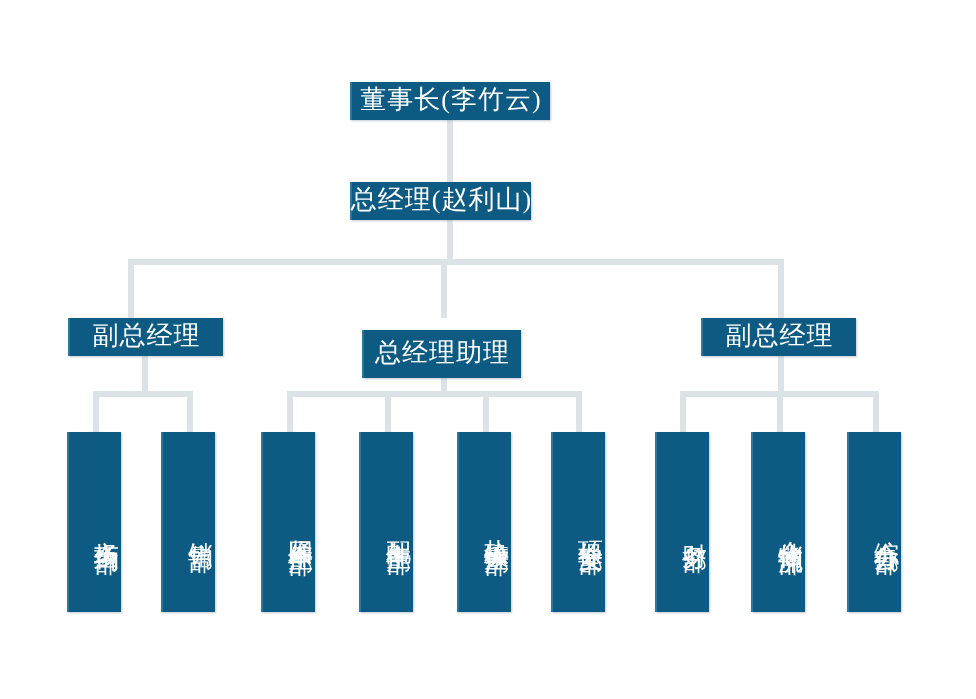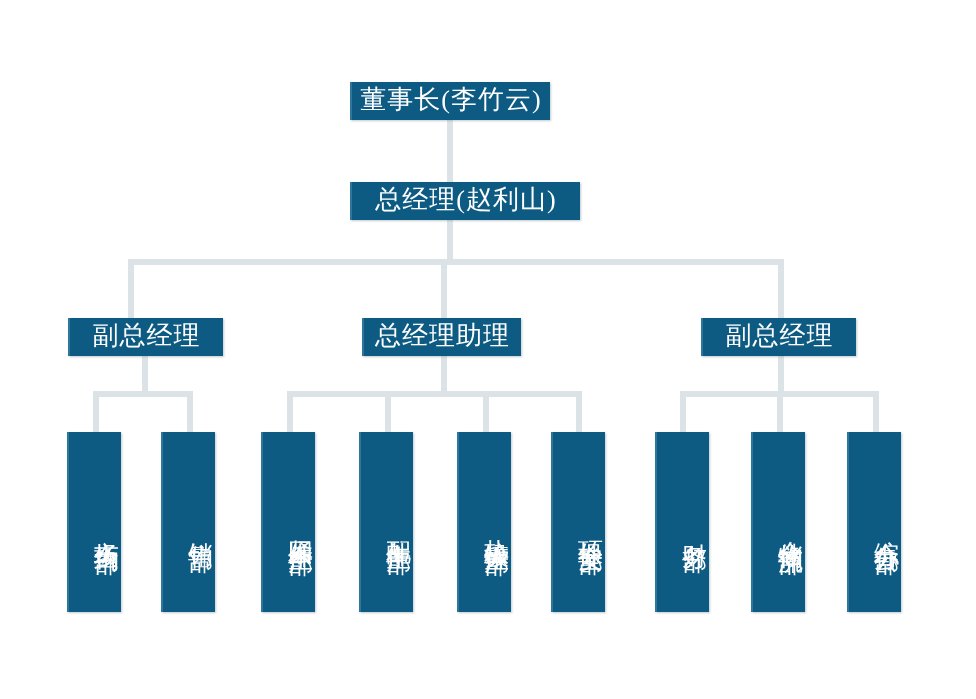--- a/index.html
+++ b/index.html
@@ -87,24 +87,24 @@
   <div class="conn conn-v" style="left:576px; top:391px; height:41px;"></div>
 
   <div class="conn conn-v" style="left:778px; top:356px; height:38px;"></div>
   <div class="conn conn-h" style="left:680px; top:391px; width:199px;"></div>
   <div class="conn conn-v" style="left:680px; top:391px; height:41px;"></div>
   <div class="conn conn-v" style="left:777px; top:391px; height:41px;"></div>
   <div class="conn conn-v" style="left:873px; top:391px; height:41px;"></div>
 
   <div class="node node-h" style="left:350px; top:82px; width:200px; height:38px;">董事长(李竹云)</div>
 
-  <div class="node node-h" style="left:350px; top:182px; width:230px; height:38px;">总经理(赵利山)</div>
+  <div class="node node-h" style="left:350px; top:182px; width:181px; height:38px;">总经理(赵利山)</div>
 
   <div class="node node-h" style="left:68px; top:318px; width:155px; height:38px;">副总经理</div>
-  <div class="node node-h" style="left:362px; top:318px; width:159px; height:38px;">总经理助理</div>
+  <div class="node node-h" style="left:362px; top:330px; width:159px; height:48px;">总经理助理</div>
   <div class="node node-h" style="left:701px; top:318px; width:155px; height:38px;">副总经理</div>
 
   <div class="node node-v" style="left:67px; top:432px; width:54px; height:180px;">市场合约部</div>
   <div class="node node-v" style="left:161px; top:432px; width:54px; height:180px;">销售部</div>
 
   <div class="node node-v" style="left:261px; top:432px; width:54px; height:180px;">紧固件生产部</div>
   <div class="node node-v" style="left:359px; top:432px; width:54px; height:180px;">配件生产部</div>
   <div class="node node-v" style="left:457px; top:432px; width:54px; height:180px;">热镀锌生产部</div>
   <div class="node node-v" style="left:551px; top:432px; width:54px; height:180px;">环保安全部</div>
 

